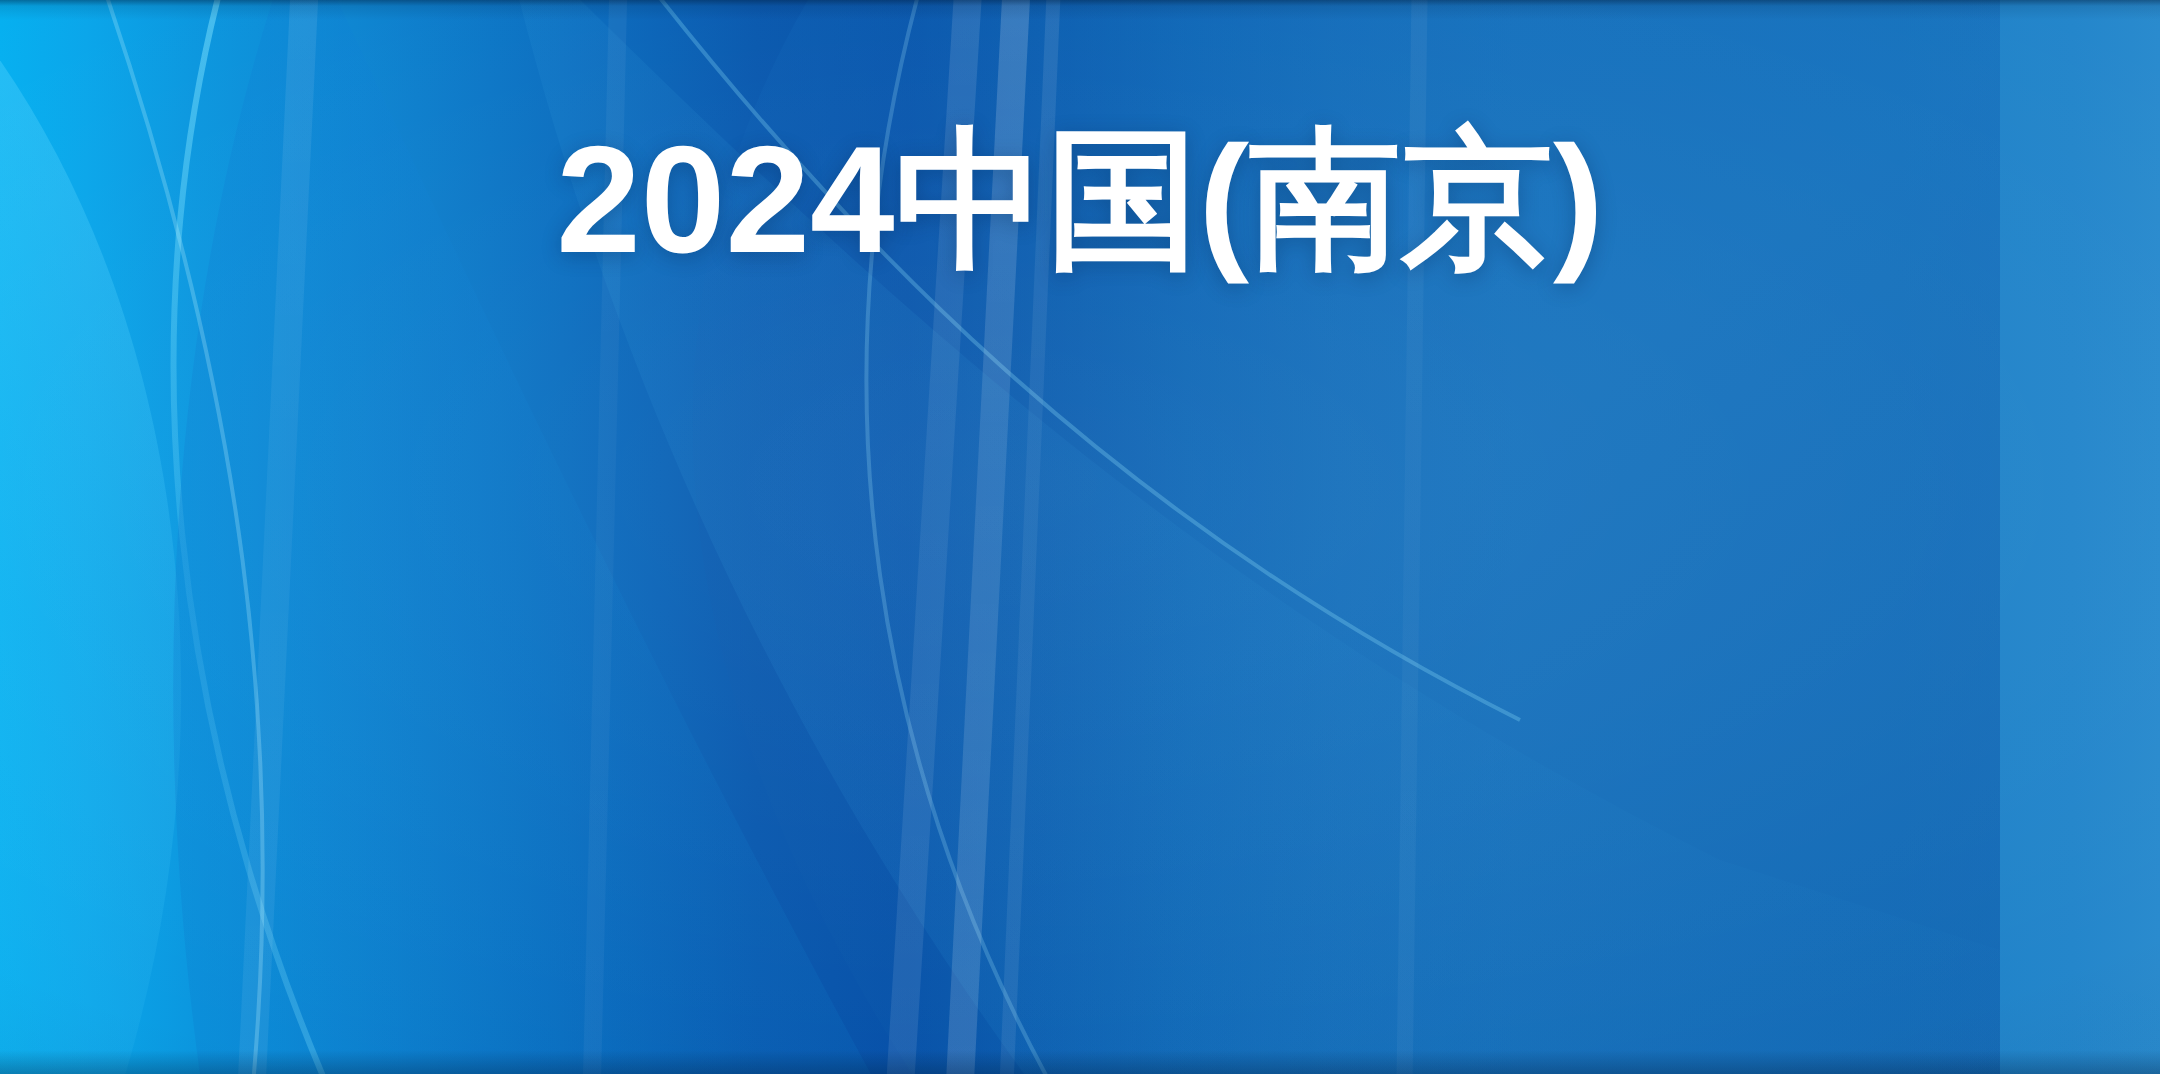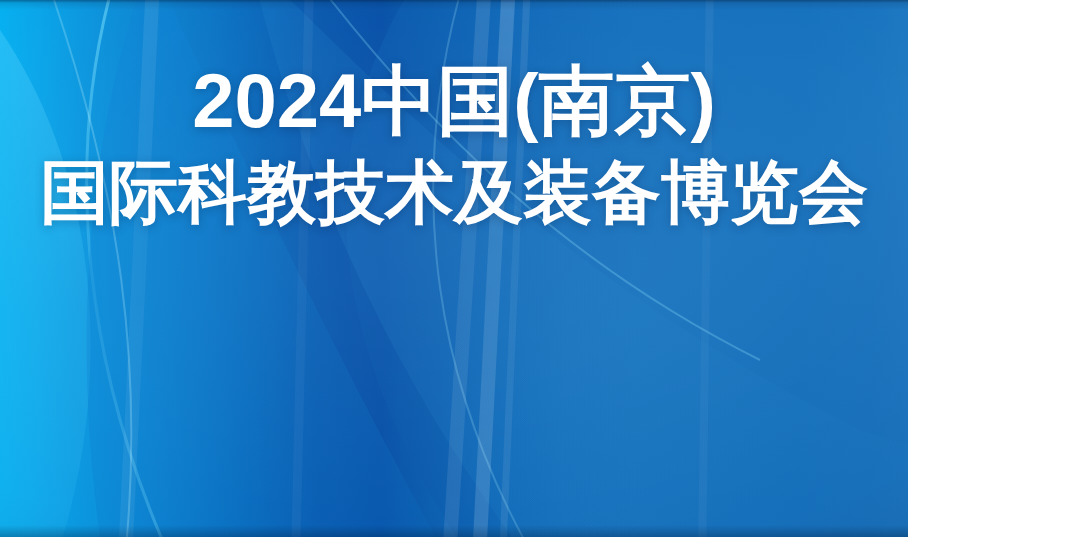--- a/index.html
+++ b/index.html
@@ -7,21 +7,21 @@
     margin: 0;
     padding: 0;
     background: #ffffff;
   }
   body {
     font-family: "Liberation Sans", "DejaVu Sans", sans-serif;
   }
 
   .banner {
     position: relative;
-    width: 908px;
+    width: 1080px;
     height: 537px;
     overflow: hidden;
     background: #0b5cb0;
     user-select: none;
   }
 
   
   .bg-layer {
     position: absolute;
     inset: 0;
@@ -197,18 +197,17 @@
       </g>
     </svg>
   </div>
 
   <div class="bg-layer bg-vignette"></div>
 
   <div class="content">
 
     <div class="title-block">
       <div class="title-line-1">2024中国(南京)</div>
-      <div class="title-line-2">国际科教技术及装备博览会</div>
     </div>
 
 
   </div>
 </div>
 
 </body></html>

